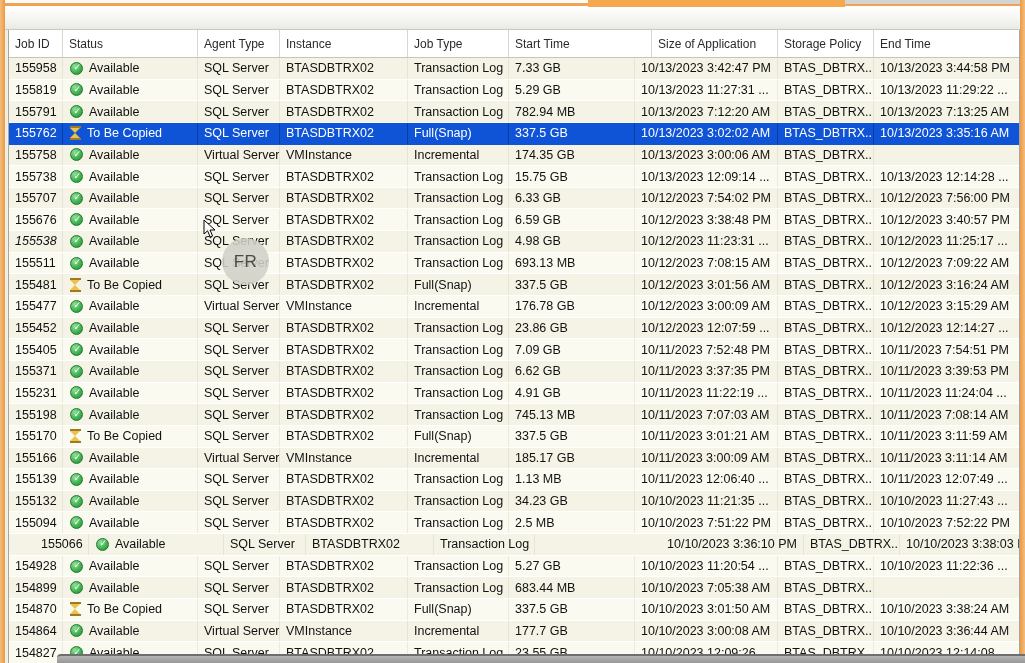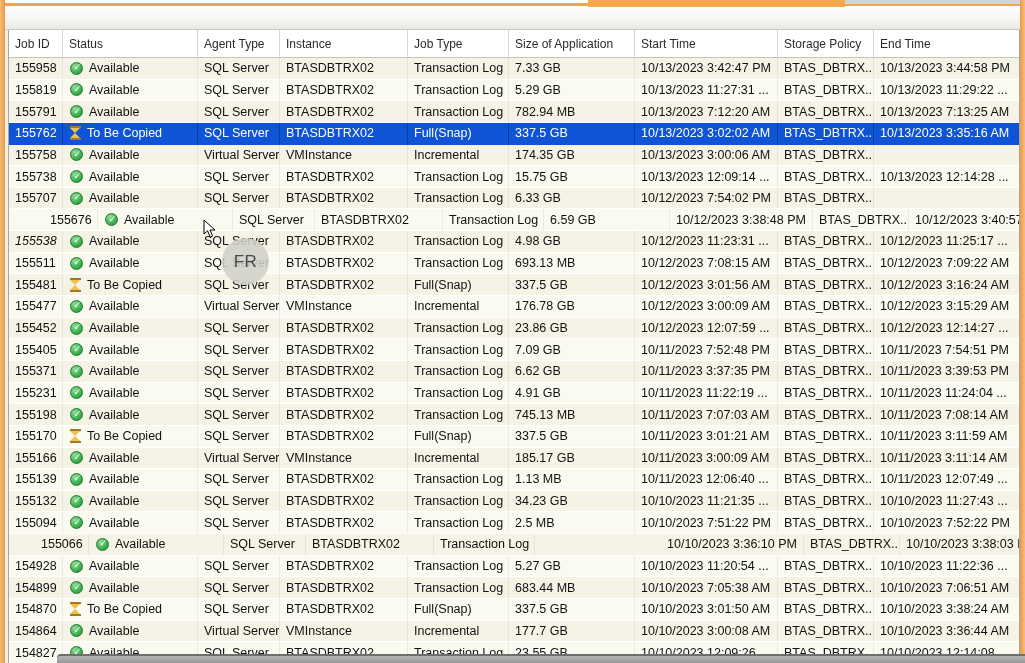--- a/index.html
+++ b/index.html
@@ -70,22 +70,22 @@
 </div>
 <div class="toolbar-band"></div>
 
 <div class="grid">
   <div class="thead">
       <div class="hcell" style="width: 54px;">Job ID</div>
       <div class="hcell" style="width: 135px;">Status</div>
       <div class="hcell" style="width: 82px;">Agent Type</div>
       <div class="hcell" style="width: 128px;">Instance</div>
       <div class="hcell" style="width: 101px;">Job Type</div>
+      <div class="hcell" style="width: 143px;">Start Time</div>
       <div class="hcell" style="width: 126px;">Size of Application</div>
-      <div class="hcell" style="width: 143px;">Start Time</div>
       <div class="hcell" style="width: 96px;">Storage Policy</div>
       <div class="hcell" style="width: 147px;">End Time</div>
     </div>
   <div class="tbody">
       <div class="row">
         <div class="cell" style="width: 54px;">155958</div>
         <div class="cell" style="width: 135px;">
           <span class="sicon ok"></span>
           <span>Available</span>
         </div>
@@ -171,23 +171,24 @@
         <div class="cell" style="width: 135px;">
           <span class="sicon ok"></span>
           <span>Available</span>
         </div>
         <div class="cell" style="width: 82px;">SQL Server</div>
         <div class="cell" style="width: 128px;">BTASDBTRX02</div>
         <div class="cell" style="width: 101px;">Transaction Log</div>
         <div class="cell" style="width: 126px;">6.33 GB</div>
         <div class="cell" style="width: 143px;">10/12/2023 7:54:02 PM</div>
         <div class="cell" style="width: 96px;">BTAS_DBTRX...</div>
-      </div>
-      <div class="row">
-        <div class="cell" style="width: 54px; margin-left: 35px;">155676</div>
+        <div class="cell" style="width: 147px;">10/12/2023 7:56:00 PM</div>
+      </div>
+      <div class="row">
+        <div class="cell" style="width: 54px;">155676</div>
         <div class="cell" style="width: 135px;">
           <span class="sicon ok"></span>
           <span>Available</span>
         </div>
         <div class="cell" style="width: 82px;">SQL Server</div>
         <div class="cell" style="width: 128px;">BTASDBTRX02</div>
         <div class="cell" style="width: 101px;">Transaction Log</div>
         <div class="cell" style="width: 126px;">6.59 GB</div>
         <div class="cell" style="width: 143px;">10/12/2023 3:38:48 PM</div>
         <div class="cell" style="width: 96px;">BTAS_DBTRX...</div>
@@ -422,21 +423,20 @@
         <div class="cell" style="width: 135px;">
           <span class="sicon ok"></span>
           <span>Available</span>
         </div>
         <div class="cell" style="width: 82px;">SQL Server</div>
         <div class="cell" style="width: 128px;">BTASDBTRX02</div>
         <div class="cell" style="width: 101px;">Transaction Log</div>
         <div class="cell" style="width: 126px;">683.44 MB</div>
         <div class="cell" style="width: 143px;">10/10/2023 7:05:38 AM</div>
         <div class="cell" style="width: 96px;">BTAS_DBTRX...</div>
-        <div class="cell" style="width: 147px;">10/10/2023 7:06:51 AM</div>
       </div>
       <div class="row">
         <div class="cell" style="width: 54px;">154870</div>
         <div class="cell" style="width: 135px;">
           <span class="sicon hg"></span>
           <span>To Be Copied</span>
         </div>
         <div class="cell" style="width: 82px;">SQL Server</div>
         <div class="cell" style="width: 128px;">BTASDBTRX02</div>
         <div class="cell" style="width: 101px;">Full(Snap)</div>

